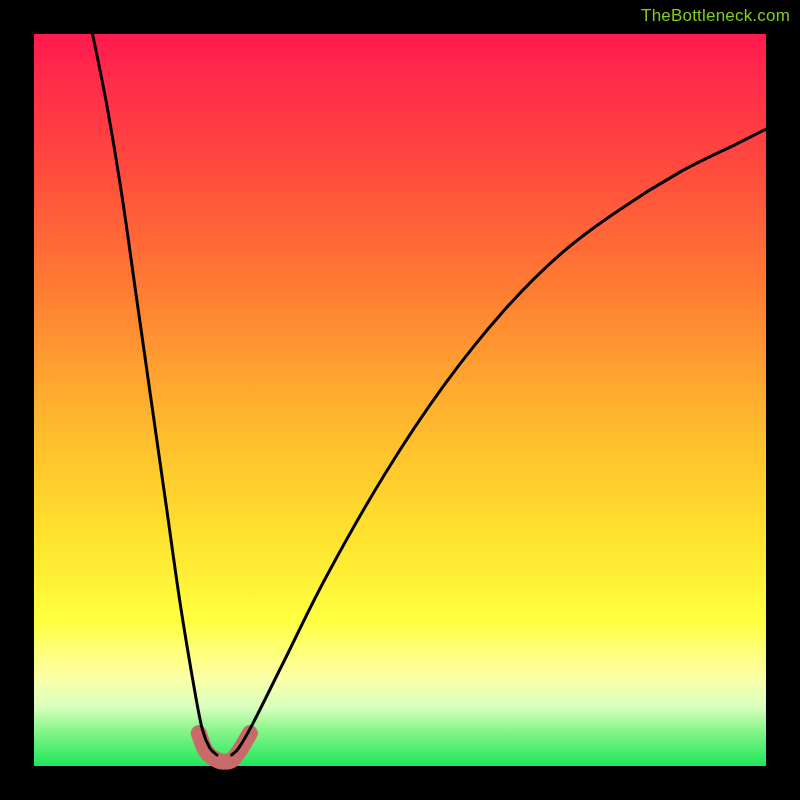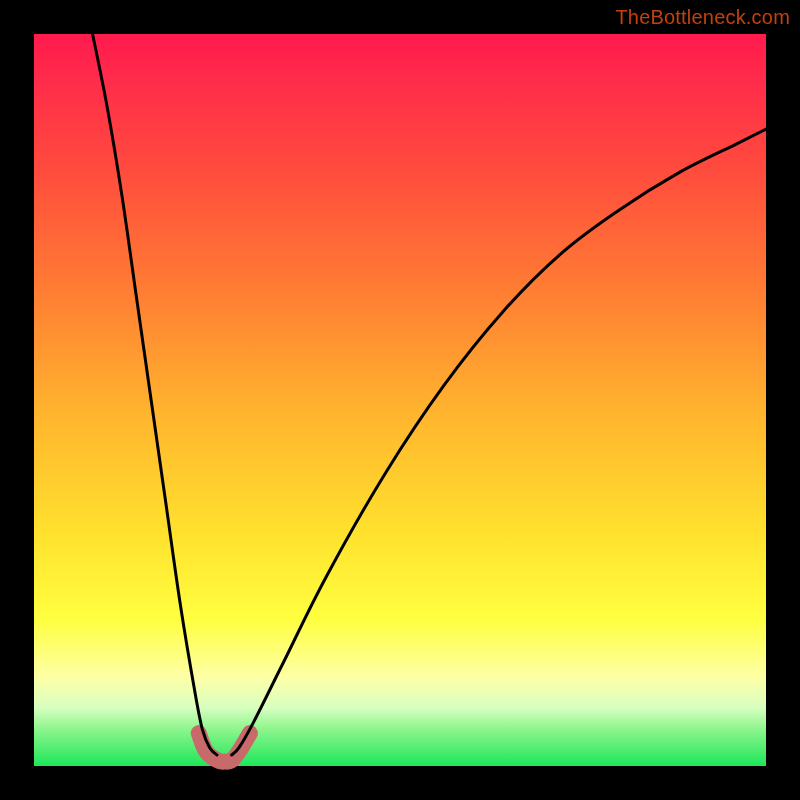--- a/index.html
+++ b/index.html
@@ -35,22 +35,22 @@
       #fdffa8 88%,
       #d8ffc0 92%,
       #8cf58c 95%,
       #1ee65a 100%
     );
   }
   .watermark {
     position: absolute;
     top: 6px;
     right: 10px;
-    color: #c2410c;
-    font-size: 20px;
+    color: #84cc16;
+    font-size: 17px;
     letter-spacing: 0.2px;
     font-weight: 500;
   }
   svg.curves {
     position: absolute;
     left: 34px;
     top: 34px;
     width: 732px;
     height: 732px;
     overflow: visible;

